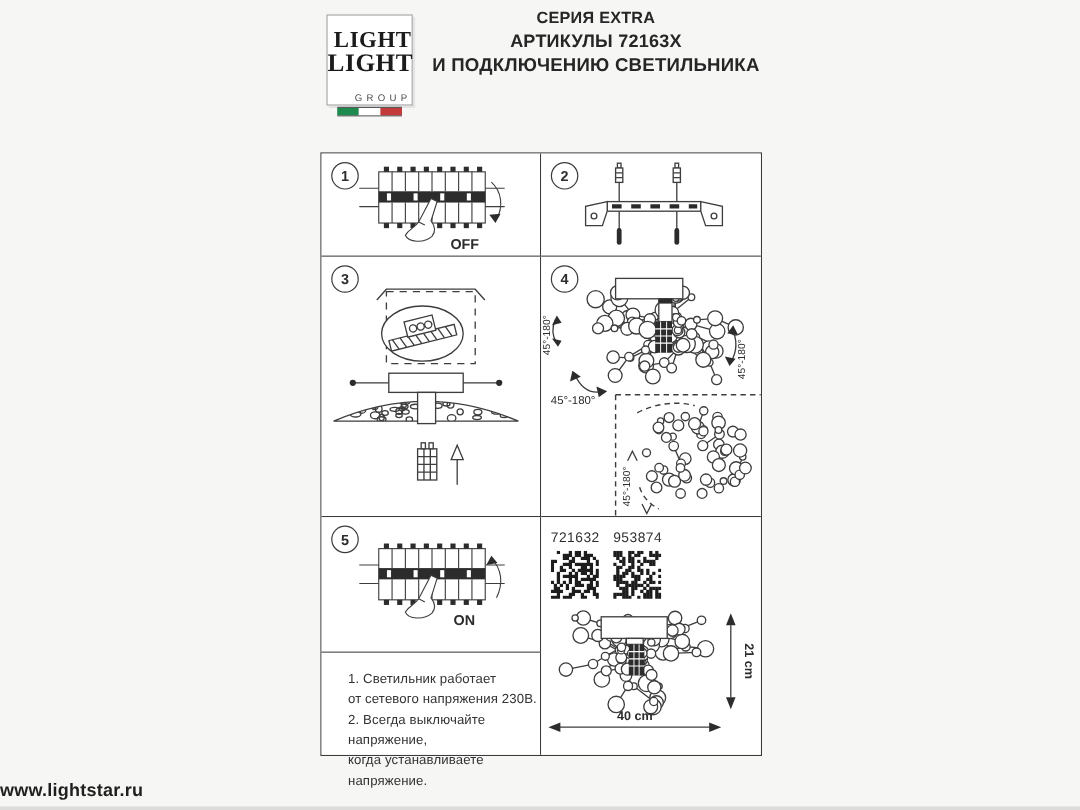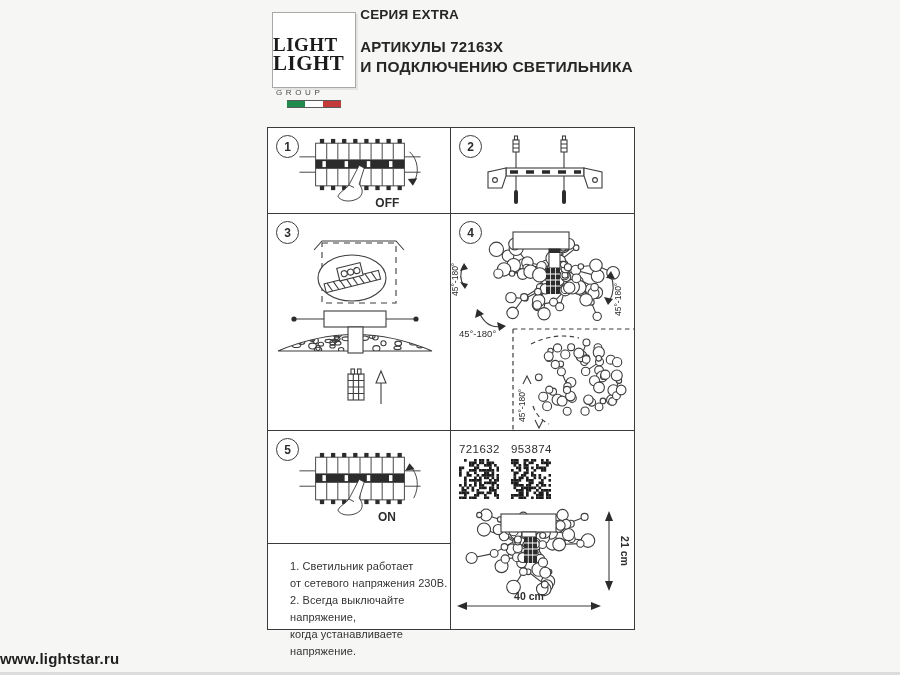--- a/index.html
+++ b/index.html
@@ -2,33 +2,33 @@
 <html><head>
 <meta charset="utf-8">
 <style>
   html,body{margin:0;padding:0;background:#e9e9e8}
   .page{position:relative;width:900px;height:675px;background:#f6f6f5;overflow:hidden;
         font-family:"Liberation Sans","DejaVu Sans",sans-serif;color:#2d2d2d;margin:0 auto}
   .page::after{content:"";position:absolute;left:0;right:0;bottom:0;height:3px;background:#dcdcda}
   .abs{position:absolute}
 
   
-  .logo{position:absolute;left:272px;top:12px;width:84px;height:76px;background:#fff;
+  .logo{position:absolute;left:272px;top:12px;width:72px;height:76px;background:#fff;
         border:1px solid #a8a8a8;box-shadow:2px 2px 0 rgba(0,0,0,.07);
-        text-align:left;padding-top:24px;box-sizing:border-box}
+        text-align:right;padding-top:13px;box-sizing:border-box}
   .logo .l1{font:700 19px/16px "Liberation Serif","DejaVu Serif",serif;letter-spacing:.5px;color:#1b1b1b}
   .logo .l2{font:700 21px/20px "Liberation Serif","DejaVu Serif",serif;letter-spacing:.5px;color:#1b1b1b}
   .logo .l3{font:400 8px "Liberation Sans",sans-serif;letter-spacing:3.6px;color:#4a4a4a;margin-top:15px;margin-left:3px}
   .flag{display:flex;height:6px;width:54px;margin:3px auto 0;border-top:1px solid #5a5a5a;border-bottom:1px solid #5a5a5a}
   .flag span{flex:1}
 
   
-  .hdr{position:absolute;top:7px;right:267px;text-align:left;letter-spacing:.2px;color:#262626}
+  .hdr{position:absolute;top:7px;right:267px;text-align:center;letter-spacing:.2px;color:#262626}
   .hdr .series{font-size:13.5px;font-weight:700}
-  .hdr .articles{font-size:15px;font-weight:700;margin-top:16px}
+  .hdr .articles{font-size:15px;font-weight:700;margin-top:4px}
   .hdr .t1{font-size:15.5px;font-weight:700;margin-top:14px}
   .hdr .t2{font-size:15.5px;font-weight:700;margin-top:3px}
 
   
   .grid{position:absolute;left:267px;top:127px;width:366px;height:501px;background:#fff;
         border:1.5px solid #3b3b3b;box-sizing:content-box}
   .cell{position:absolute;box-sizing:border-box;background:#fff}
   .br{border-right:1.4px solid #3b3b3b}
   .bb{border-bottom:1.4px solid #3b3b3b}
   #c1{left:0;top:0;width:183px;height:86px}

